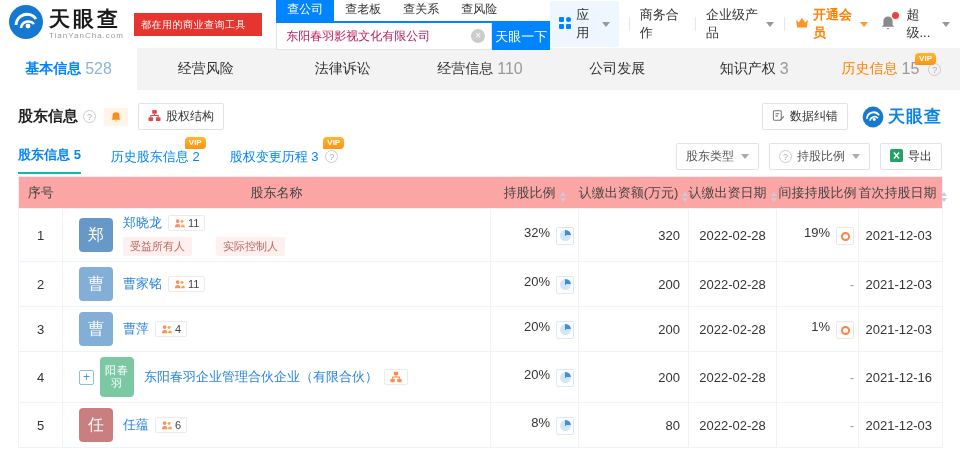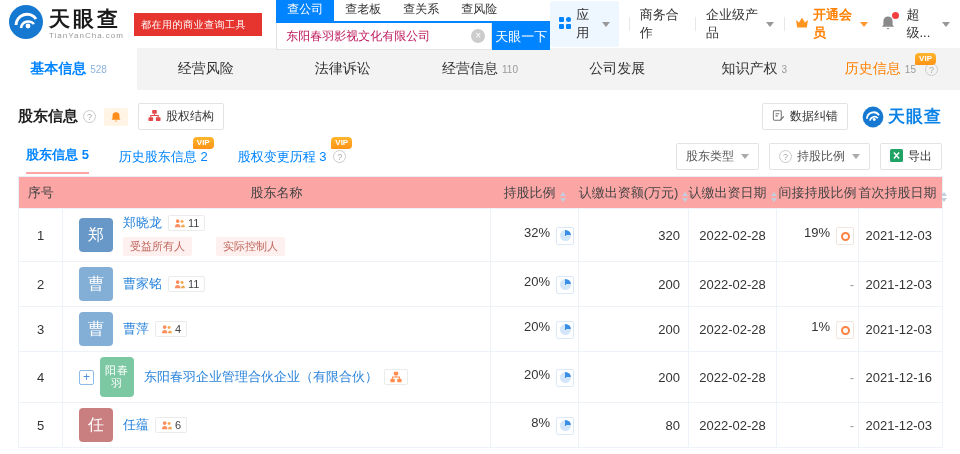--- a/index.html
+++ b/index.html
@@ -29,41 +29,41 @@
   .menu-item { cursor:pointer; display:flex; align-items:center; gap:3px; }
   .vip-link { color:#ff8000; font-weight:bold; display:flex; align-items:center; gap:4px; cursor:pointer; }
   .caret { width:0; height:0; border-left:4px solid transparent; border-right:4px solid transparent; border-top:5px solid #999; display:inline-block; margin-left:2px; }
   .vip-link .caret { border-top-color:#ff9a33; }
   .bell-wrap { position:relative; margin:0 10px 0 12px; cursor:pointer; }
   .red-dot { position:absolute; top:-3px; right:-3px; width:7px; height:7px; border-radius:50%; background:#f53f3f; }
 
   
   .nav { display:flex; height:42px; background:#f3f3f3; }
   .nav-tab { flex:1; display:flex; align-items:center; justify-content:center; gap:4px; font-size:14px; color:#333; cursor:pointer; position:relative; }
-  .nav-tab .cnt { font-size:10px; color:#999; }
+  .nav-tab .cnt { font-size:16px; color:#999; }
   .nav-tab.active { background:#fff; color:#0084ff; font-weight:bold; }
   .nav-tab.active .cnt { color:#8cb3dd; font-weight:normal; }
   .nav-tab.orange { color:#ff8000; }
   .vip-badge { background:linear-gradient(180deg,#ffb62e,#ff9214); color:#fff; font-size:8px; font-weight:bold; padding:1px 4px; border-radius:4px 4px 4px 1px; line-height:1.2; }
   .nav-vip { position:absolute; top:5px; right:24px; }
 
   
   .content { padding:13px 18px 0 18px; }
   .sec-head { display:flex; align-items:center; }
   .sec-title { font-size:15px; font-weight:bold; color:#222; }
   .help { width:13px; height:13px; border:1px solid #ccc; border-radius:50%; color:#aaa; font-size:9px; line-height:12px; text-align:center; display:inline-block; margin-left:5px; cursor:pointer; }
   .bell-btn { margin-left:8px; background:#fff4e6; border-radius:2px; padding:3px 6px; display:inline-flex; align-items:center; cursor:pointer; }
   .sm-btn { display:inline-flex; align-items:center; gap:5px; border:1px solid #e3e3e3; border-radius:2px; background:#fff; font-size:12px; color:#333; padding:4px 9px; cursor:pointer; font-family:inherit; }
   .struct-btn { margin-left:10px; }
   .sec-right { margin-left:auto; display:flex; align-items:center; gap:14px; }
   .brand { display:flex; align-items:center; gap:4px; font-size:17px; font-weight:bold; color:#0b82e6; letter-spacing:1px; }
 
   .subtabs { display:flex; align-items:flex-end; margin-top:10px; height:34px; }
   .subtab { position:relative; color:#0084ff; font-size:13px; margin-right:30px; padding-bottom:8px; cursor:pointer; white-space:nowrap; }
-  .subtab.active { border-bottom:2px solid #fca5a5; font-weight:bold;margin-left:8px; }
+  .subtab.active { border-bottom:2px solid #14b8a6; font-weight:bold; }
   .subtab .vip-badge { position:absolute; top:-11px; right:-6px; }
   .subtab .help { margin-left:3px; vertical-align:1px; }
   .sub-right { margin-left:auto; display:flex; align-items:center; gap:10px; padding-bottom:4px; }
   .filter-btn { color:#555; }
   .filter-btn .caret { border-top-color:#aaa; }
 
   
   table { width:100%; border-collapse:collapse; margin-top:2px; border:1px solid #e9eef7; table-layout:fixed; }
   thead th { background:#fca5a5; font-weight:normal; font-size:13px; color:#444; height:32px; text-align:center; white-space:nowrap; }
   tbody td { border:1px solid #eef2f9; font-size:13px; color:#333; }

